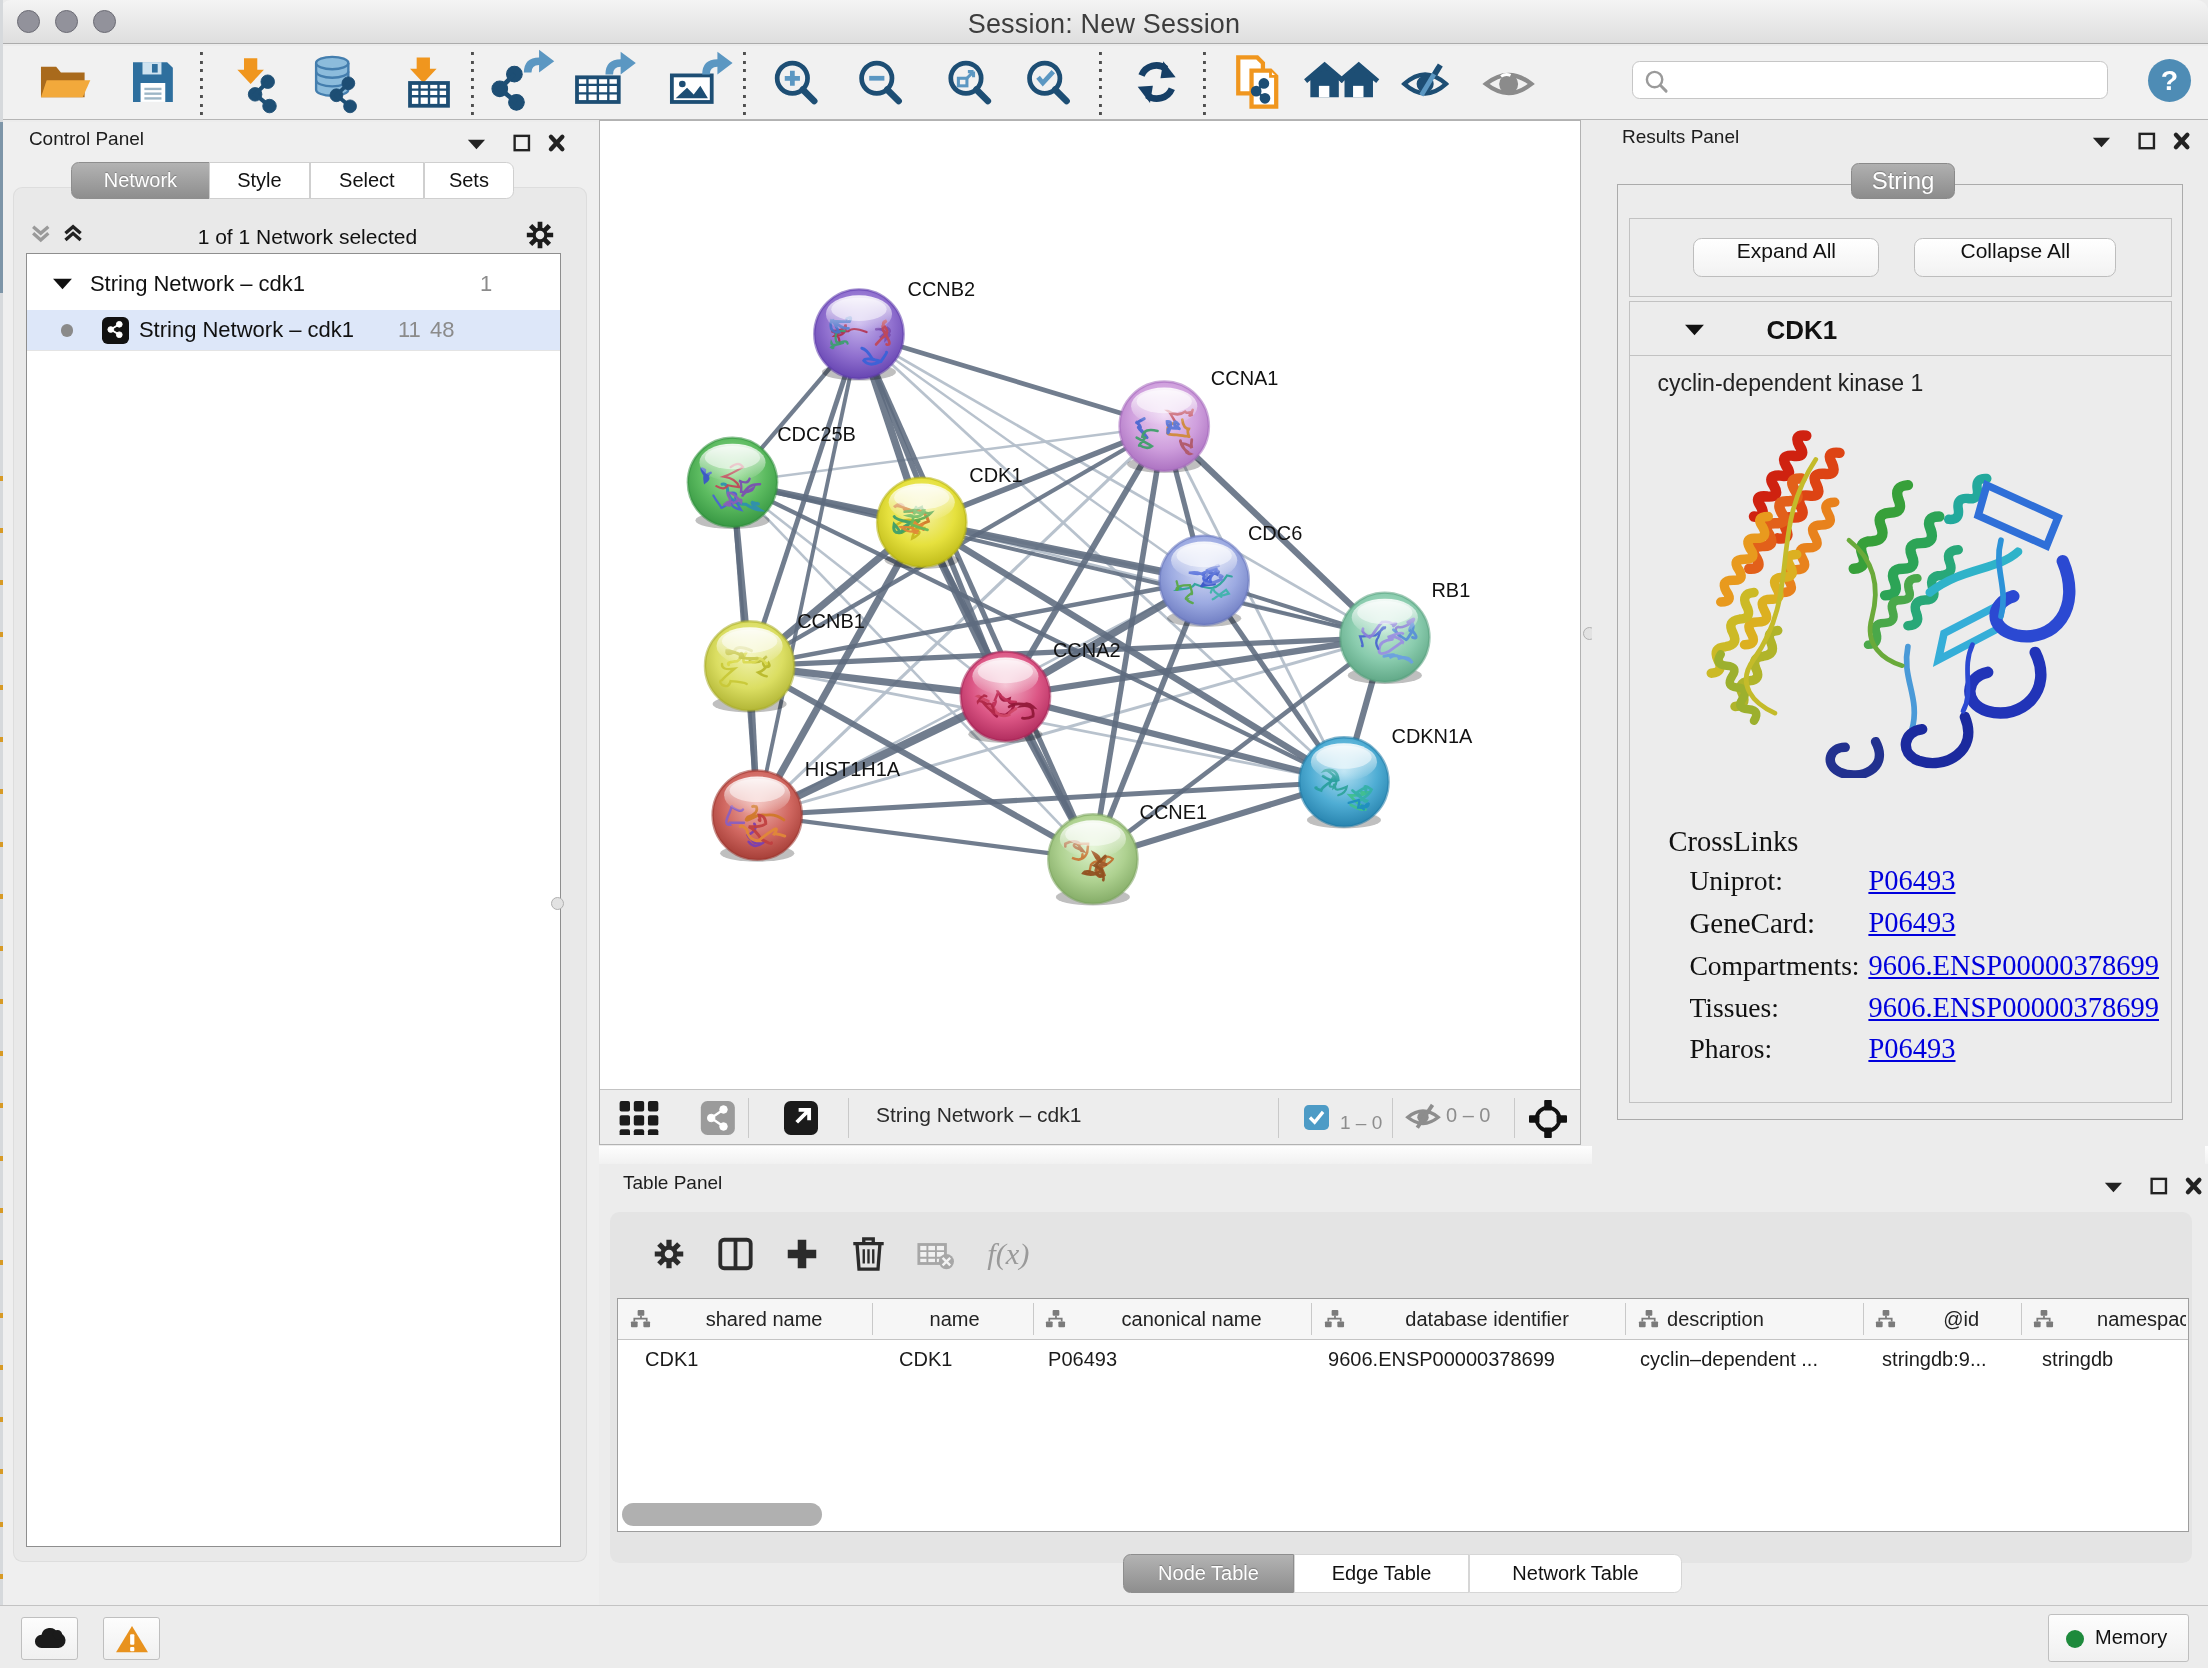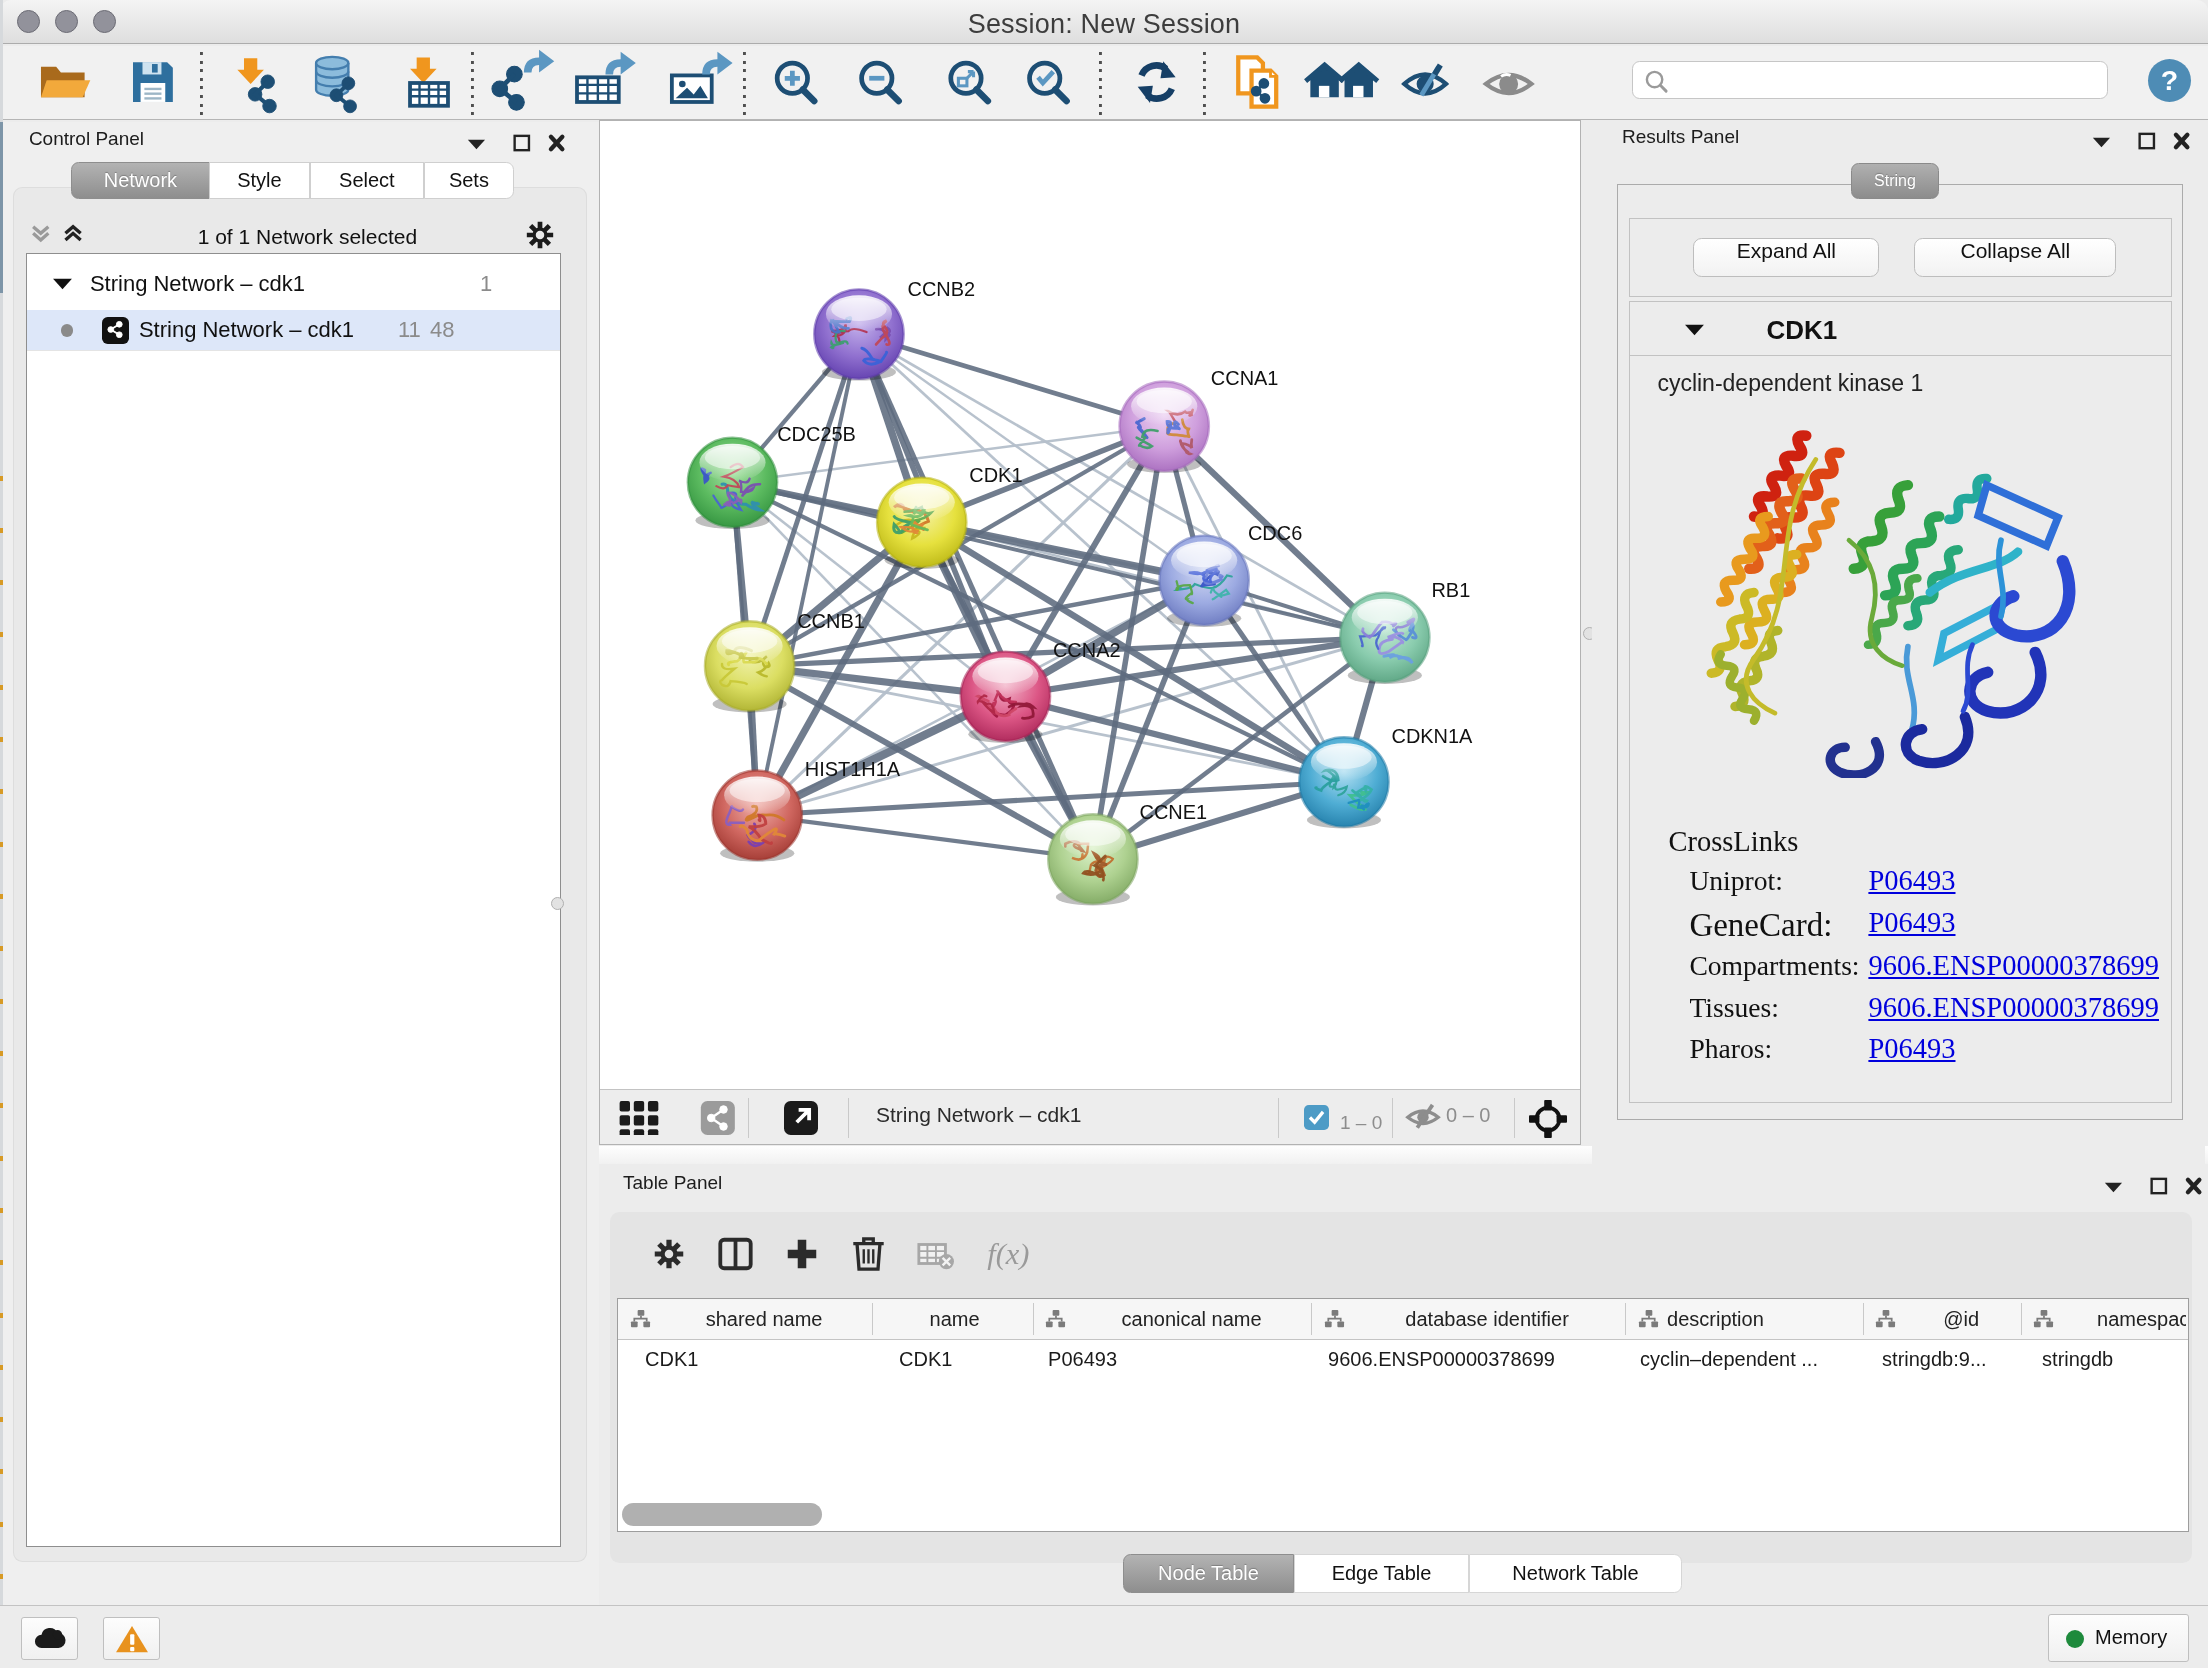--- a/index.html
+++ b/index.html
@@ -23,21 +23,21 @@
 .row2 { position:absolute; left:0; top:56px; width:100%; height:41px; background:#dde7f9; border-bottom:1px solid #e4e4e4;}
 .netlbl { font-size:22px; color:#111; }
 .gray { color:#8b8b8b; }
 
 .netview { left:599px; top:120px; width:982px; height:1025px; background:#fff; border:1px solid #b2b2b2; }
 .netstatus { position:absolute; left:0px; bottom:0px; width:100%; height:55px; background:#ededed; border-top:1px solid #c3c3c3; }
 .nsep { position:absolute; top:7.6px; width:1px; height:40px; background:#c9c9c9; }
 
 .rp { left:1592px; top:120px; width:613px; height:1548px; background:#ececec; }
 .rpbox { position:absolute; left:25px; top:64px; width:566px; height:936px; border:1px solid #ababab; background:#ececec; }
-.stringtab { position:absolute; left:259px; top:43px; width:88px; height:36px; background:linear-gradient(#b0b0b0,#8c8c8c); border:1px solid #8a8a8a; border-radius:7.6px; color:#fff; font-size:16px; text-align:center; line-height:34px; text-shadow:0 -1px 1px rgba(0,0,0,0.25); z-index:3; }
+.stringtab { position:absolute; left:259px; top:43px; width:104px; height:36px; background:linear-gradient(#b0b0b0,#8c8c8c); border:1px solid #8a8a8a; border-radius:7.6px; color:#fff; font-size:24px; text-align:center; line-height:34px; text-shadow:0 -1px 1px rgba(0,0,0,0.25); z-index:3; }
 .rpinner1 { position:absolute; left:11.4px; top:33px; width:543px; height:79px; border:1px solid #c2c2c2;padding-left:19px; }
 .rbtn { position:absolute; top:19px; height:39px; background:linear-gradient(#ffffff,#f2f2f2); border:1.4px solid #bdbdbd; border-radius:8.6px; font-size:21px; color:#111; text-align:center; }
 .rpinner2 { position:absolute; left:11.4px; top:116px; width:543px; height:802px; border:1px solid #c2c2c2; }
 .cdk1hdr { position:absolute; left:0; top:0; width:100%; height:54px; border-bottom:1px solid #c2c2c2; }
 .serif { font-family:"Liberation Serif", serif; }
 .xlink { color:#0000dd; text-decoration:underline; }
 
 .tp { left:599px; top:1145px; width:1609px; height:458px; }
 .tpbox { position:absolute; left:11.4px; top:67px; width:1582px; height:351px; background:#e4e4e4; border-radius:9.5px; }
 .tpwhite { position:absolute; left:6.7px; top:86px; width:1572px; height:234px; background:#fff; border:1.4px solid #9d9d9d; }
@@ -662,21 +662,21 @@
 <path d="M396 238 C416 278 382 310 346 300 C319 292 323 263 346 259" stroke="#2134b8" stroke-width="12" fill="none"></path>
 <path d="M322 306 C337 342 301 362 273 352 C253 344 257 321 277 319" stroke="#1b2a9e" stroke-width="11" fill="none"></path>
 <path d="M228 332 C243 360 212 374 190 364 C174 356 179 338 196 338" stroke="#22318f" stroke-width="10" fill="none"></path>
 <path d="M360 120 C352 150 368 170 360 200" stroke="#2c92d8" stroke-width="6" fill="none"></path>
 <path d="M200 120 C228 142 232 172 224 202 C216 230 236 246 256 252" stroke="#6aaa3a" stroke-width="5" fill="none"></path>
 <path d="M330 230 C318 255 332 278 320 300" stroke="#2b49d2" stroke-width="5" fill="none"></path>
 </svg>
       <div class="serif abs" style="left:38px;top:524px;font-size:28.5px;font-weight:normal;color:#111">CrossLinks</div>
       <div class="serif abs" style="left:59px;top:563px;font-size:27.6px;color:#111">Uniprot:</div>
       <div class="serif xlink abs" style="left:238px;top:563px;font-size:28.5px;">P06493</div>
-      <div class="serif abs" style="left:59px;top:605px;font-size:33px;color:#111">GeneCard:</div>
+      <div class="serif abs" style="left:59px;top:605px;font-size:29px;color:#111">GeneCard:</div>
       <div class="serif xlink abs" style="left:238px;top:605px;font-size:28.5px;">P06493</div>
       <div class="serif abs" style="left:59px;top:648px;font-size:27.6px;color:#111">Compartments:</div>
       <div class="serif xlink abs" style="left:238px;top:648px;font-size:28.5px;">9606.ENSP00000378699</div>
       <div class="serif abs" style="left:59px;top:690px;font-size:27.6px;color:#111">Tissues:</div>
       <div class="serif xlink abs" style="left:238px;top:690px;font-size:28.5px;">9606.ENSP00000378699</div>
       <div class="serif abs" style="left:59px;top:731px;font-size:27.6px;color:#111">Pharos:</div>
       <div class="serif xlink abs" style="left:238px;top:731px;font-size:28.5px;">P06493</div>
     </div>
   </div>
 </div>

